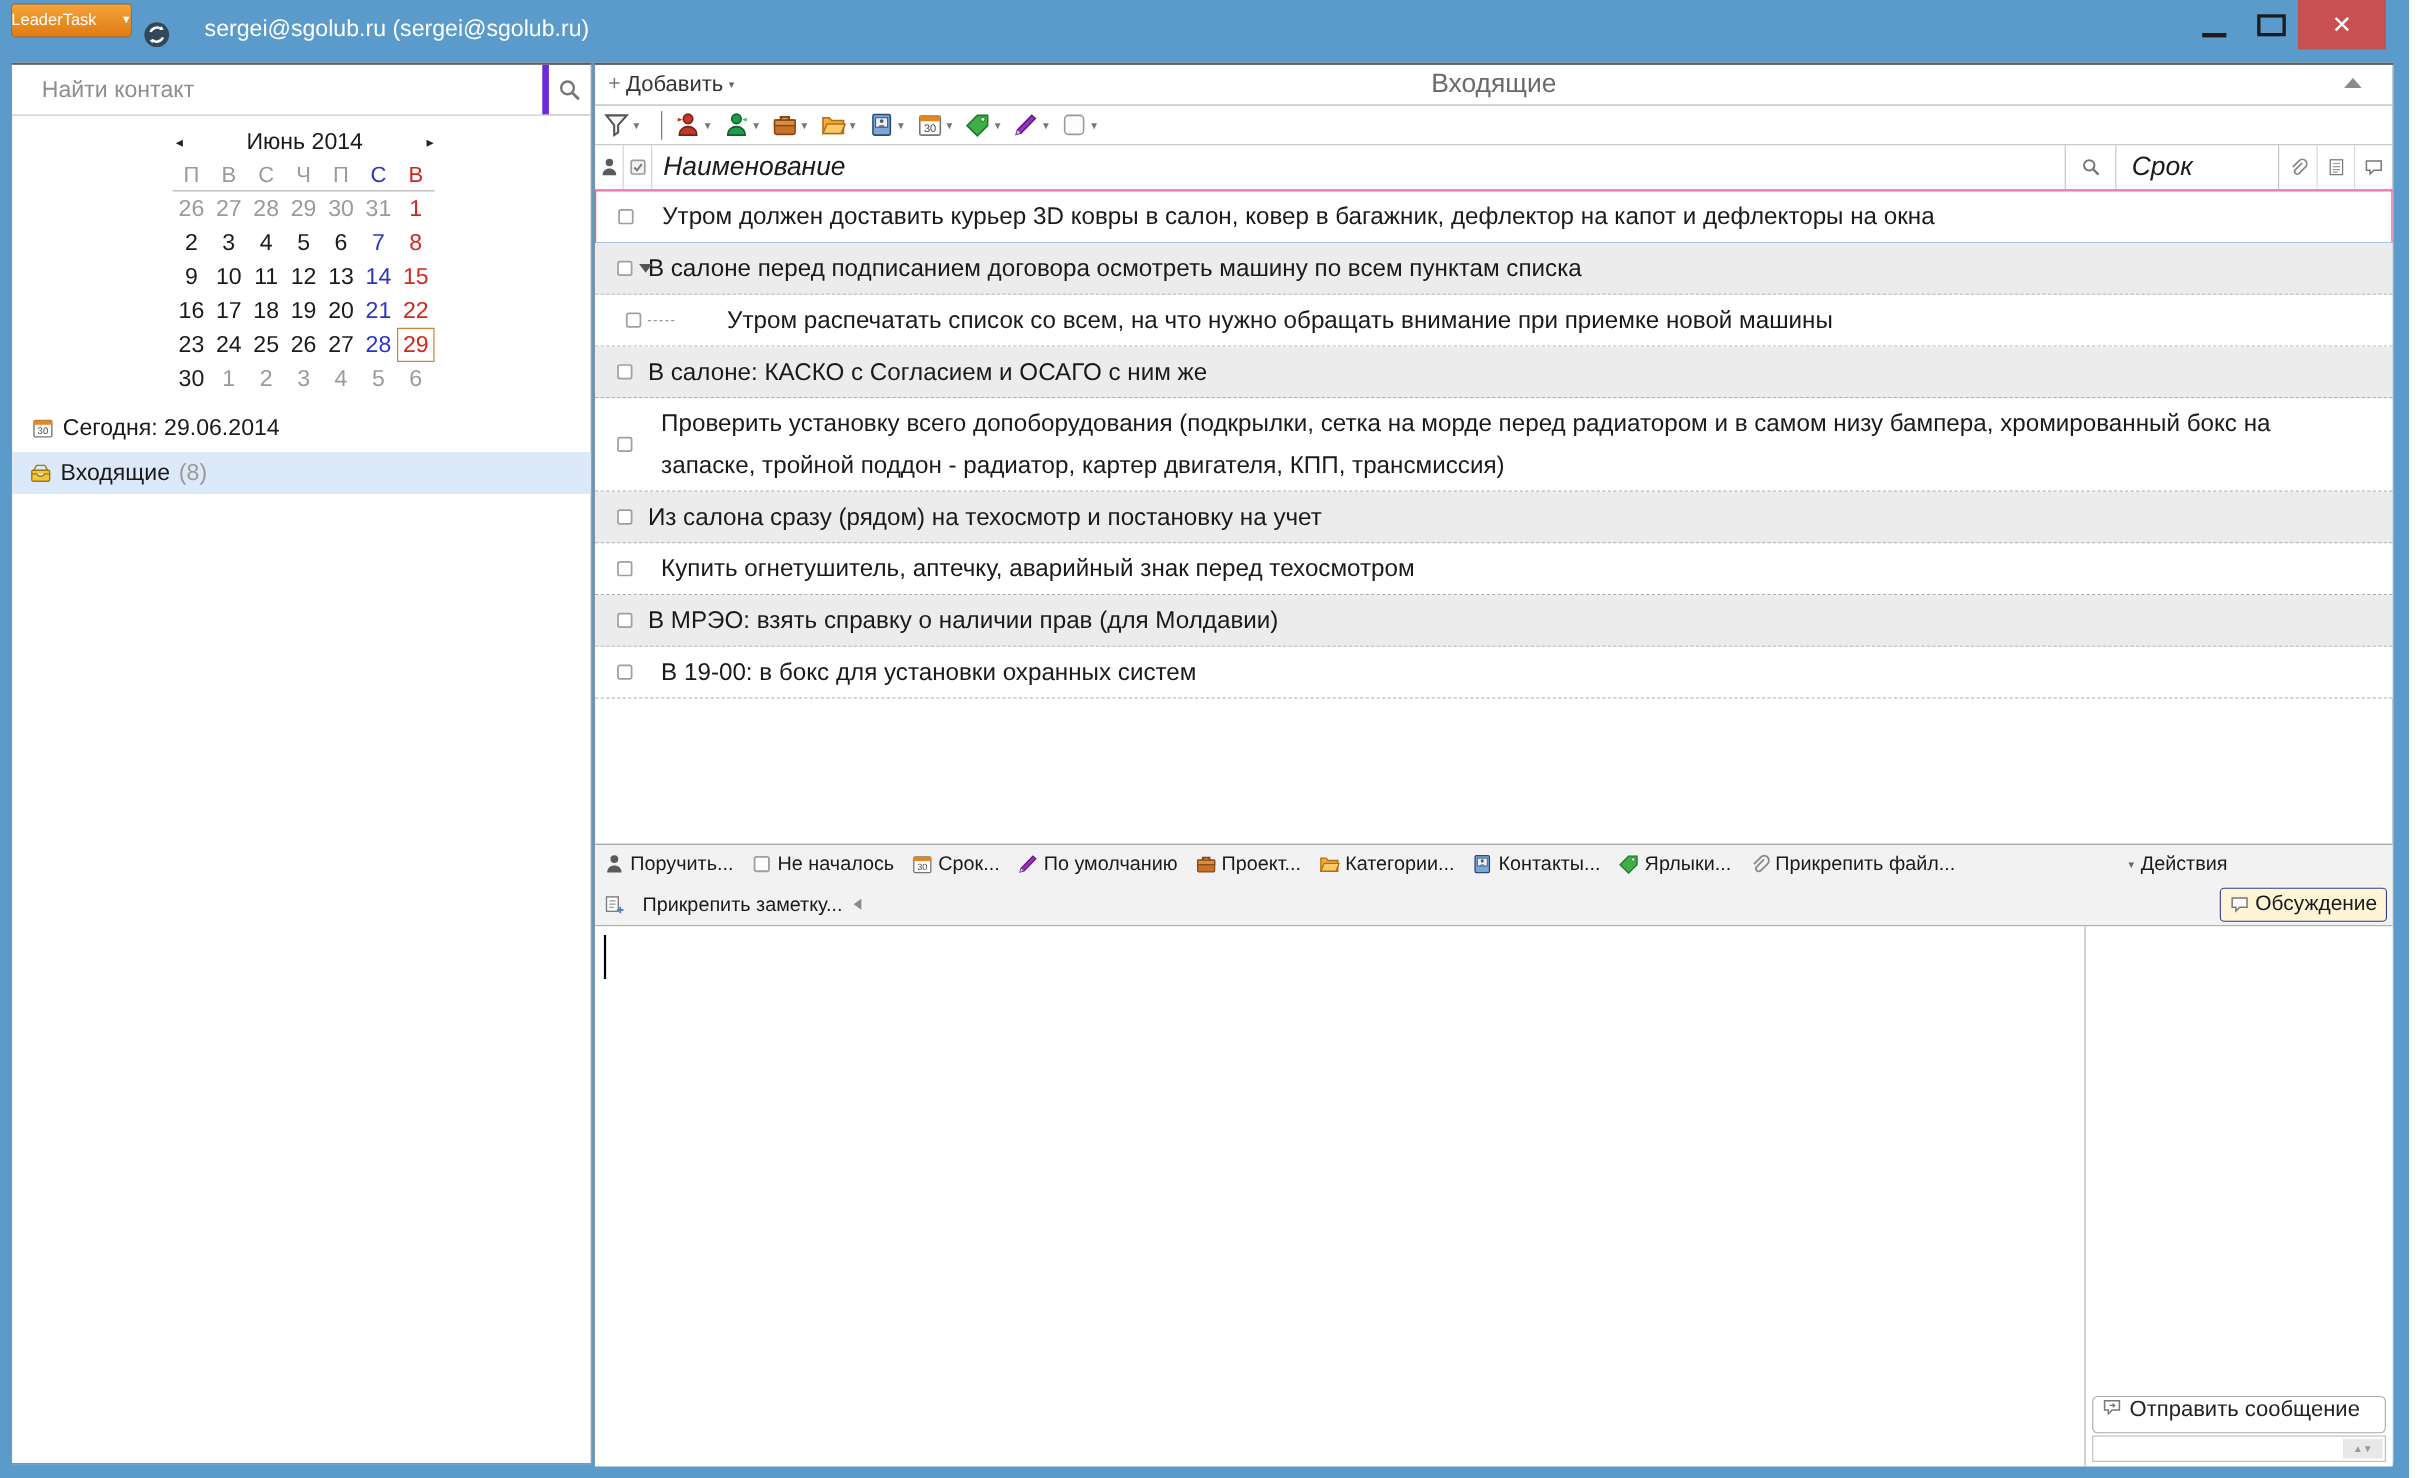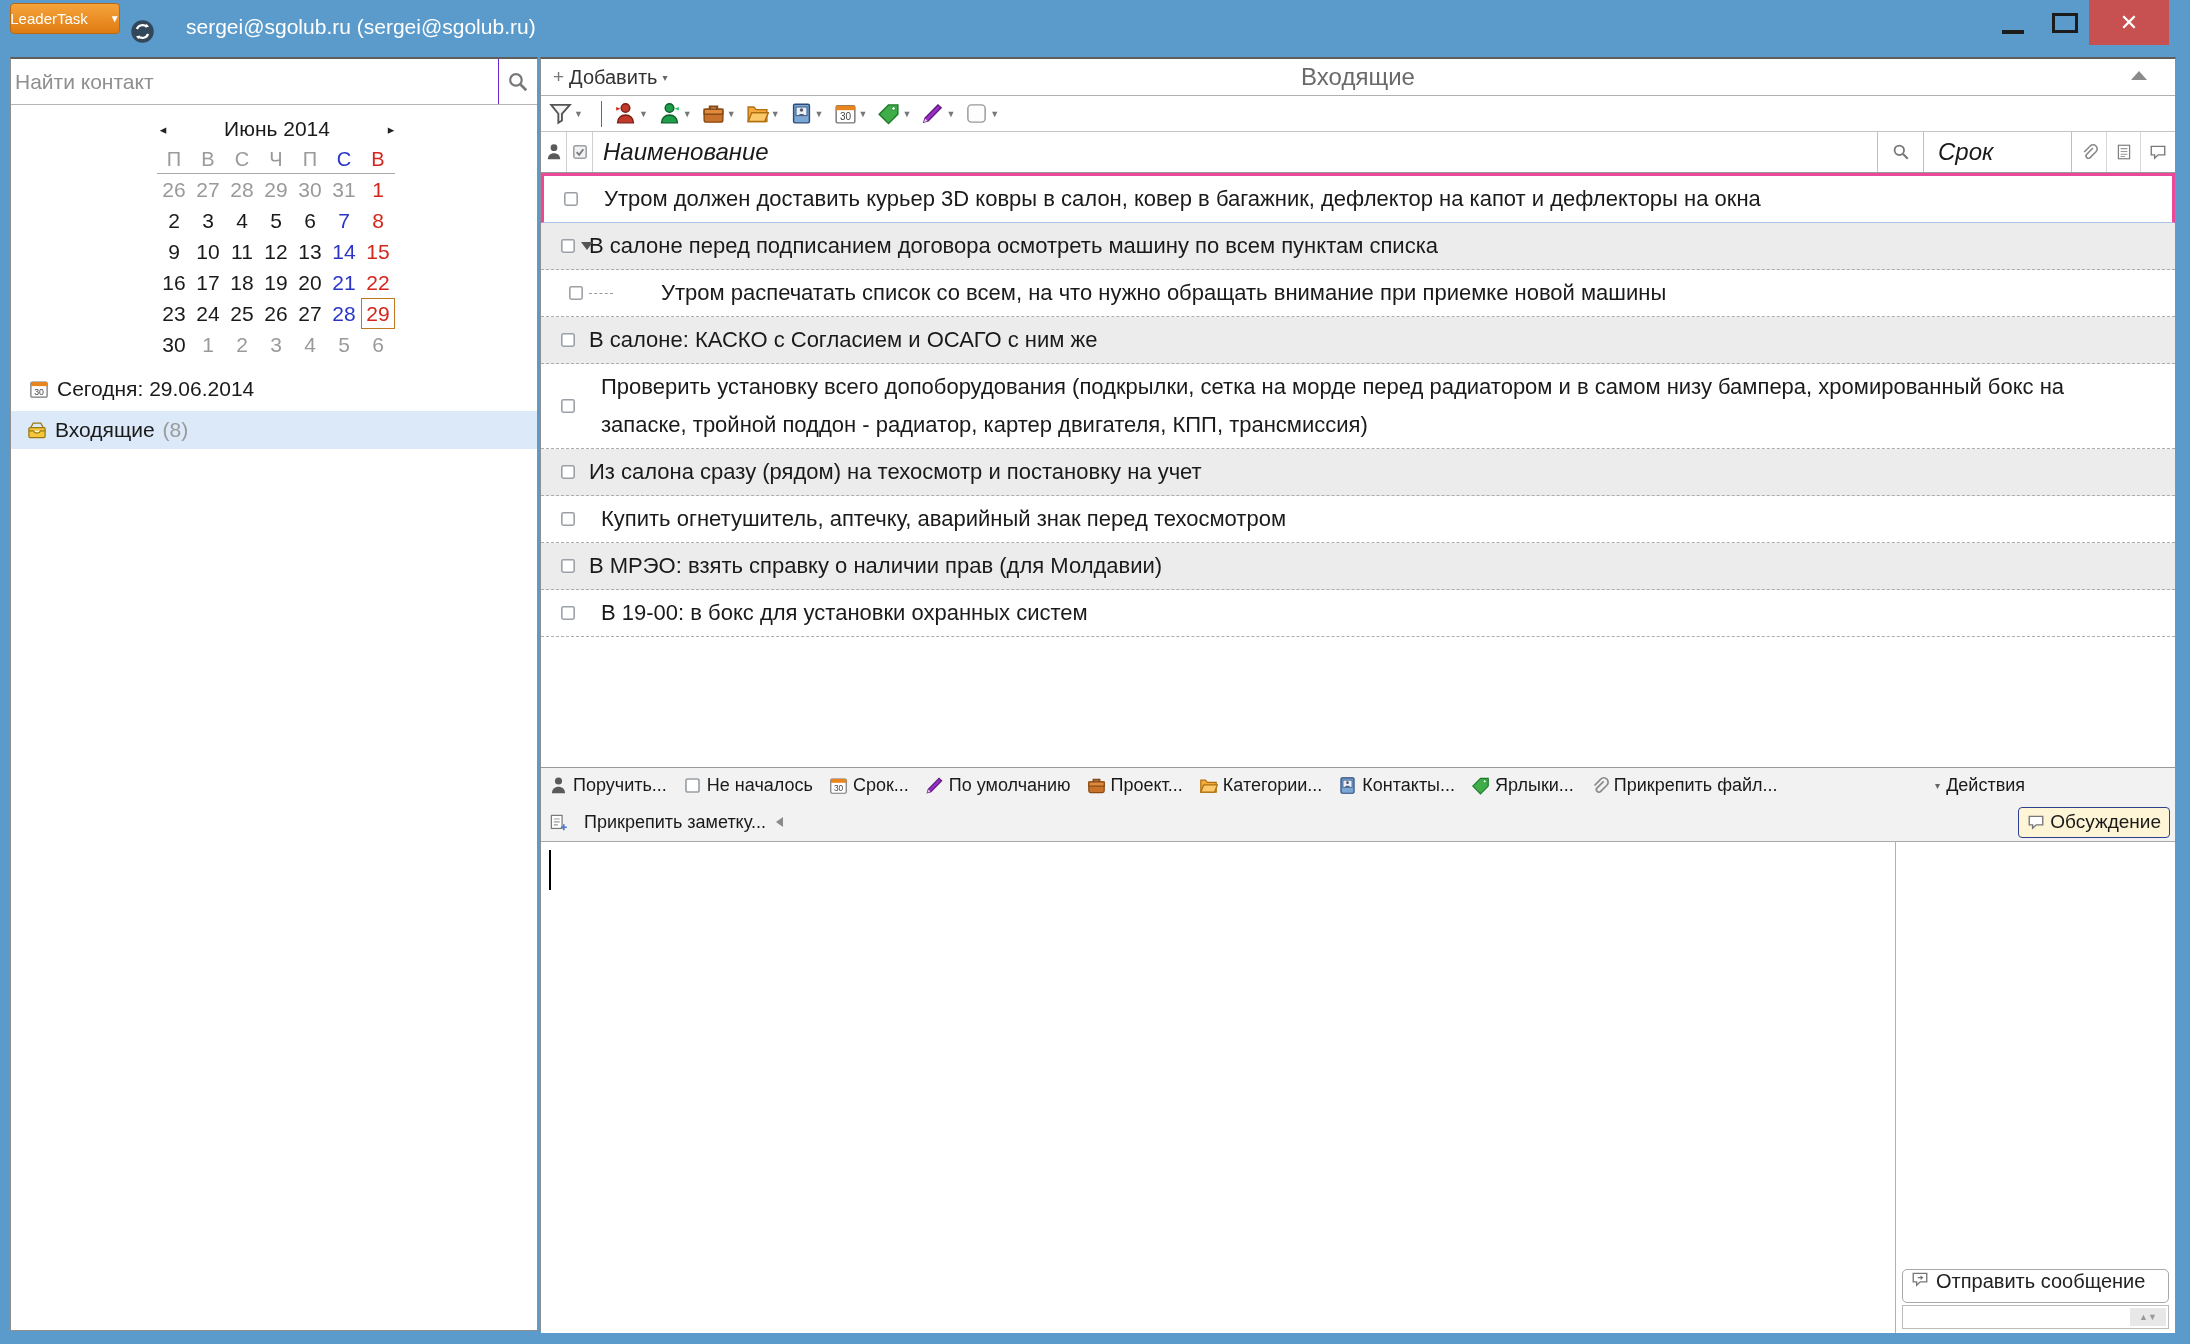--- a/index.html
+++ b/index.html
@@ -29,21 +29,21 @@
              display:flex;align-items:center;justify-content:center;color:#fff;font-size:22px;}
 
   
   .panel{position:absolute;top:57px;height:1274px;background:#fff;border:1px solid #8f8f8f;border-top:2px solid #5e5e5e;}
   .left-panel{left:10px;width:528px;}
   .right-panel{left:540px;width:1636px;}
 
   
   .search-row{position:relative;height:46px;border-bottom:1px solid #b5b5b5;}
   .search-row input{position:absolute;left:0;top:0;width:488px;height:45px;border:none;outline:none;
-        font-size:21px;padding:0 4px;color:#333;font-family:"Liberation Sans",sans-serif;border-right:1px solid #6d28d9;}
+        font-size:21px;padding:0 27px;color:#333;font-family:"Liberation Sans",sans-serif;border-right:6px solid #6d28d9;}
   .search-row input::placeholder{color:#8f8f8f;}
   .search-row .mag{position:absolute;right:8px;top:12px;width:22px;height:22px;}
 
   .cal{position:absolute;left:140px;top:55px;width:252px;}
   .cal-head{display:flex;align-items:center;justify-content:space-between;height:30px;font-size:21px;}
   .cal-arrow{font-size:13px;color:#222;width:24px;text-align:center;cursor:default;}
   .cal-grid{display:grid;grid-template-columns:repeat(7,34px);margin-left:6px;margin-top:4px;}
   .cal-grid .wd{height:26px;font-size:20px;color:#9a9a9a;text-align:center;border-bottom:1px solid #aaa;}
   .cal-grid .wd.s{color:var(--sat)}.cal-grid .wd.u{color:var(--sun)}
   .cal-grid .day{height:31px;font-size:21px;text-align:center;line-height:31px;}
@@ -78,21 +78,21 @@
   .col-search{width:46px;display:flex;justify-content:center;border-left:1px solid #c0c0c0;height:100%;align-items:center;}
   .col-due{width:148px;padding-left:14px;border-left:1px solid #c0c0c0;height:100%;display:flex;align-items:center;}
   .col-flags{width:104px;border-left:1px solid #c0c0c0;height:100%;display:flex;align-items:center;justify-content:space-evenly;}
   .col-flags .cell{border-right:1px solid #d8d8d8;height:100%;display:flex;align-items:center;justify-content:center;flex:1;}
 
   
   .task-list{position:relative;}
   .trow{position:relative;border-bottom:1px dashed #adadad;display:flex;align-items:center;
         padding:4px 10px 4px 60px;font-size:22px;line-height:38px;min-height:44px;background:#fff;}
   .trow.alt{background:var(--row-alt);padding-left:48px;}
-  .trow.selected{border:3px solid #ec4899;border-bottom:1px solid #aac4e8;}
+  .trow.selected{border:1px solid #ec4899;border-bottom:1px solid #aac4e8;}
   .trow .cb{position:absolute;left:18px;top:50%;transform:translateY(-50%);width:18px;height:18px;}
   .trow.sub .cb{left:26px;}
   .trow .exp{position:absolute;left:40px;top:50%;transform:translateY(-50%);width:0;height:0;
              border-left:6px solid transparent;border-right:6px solid transparent;border-top:8px solid #555;}
   .trow.sub{padding-left:120px;}
   .trow.sub:before{content:"";position:absolute;left:48px;top:50%;width:24px;border-top:1px dashed #9a9a9a;}
   .trow .txt{max-width:1470px;}
 
   
   .bottom{position:absolute;left:0;top:708px;width:100%;height:566px;border-top:1px solid #999;background:#f2f2f2;}

